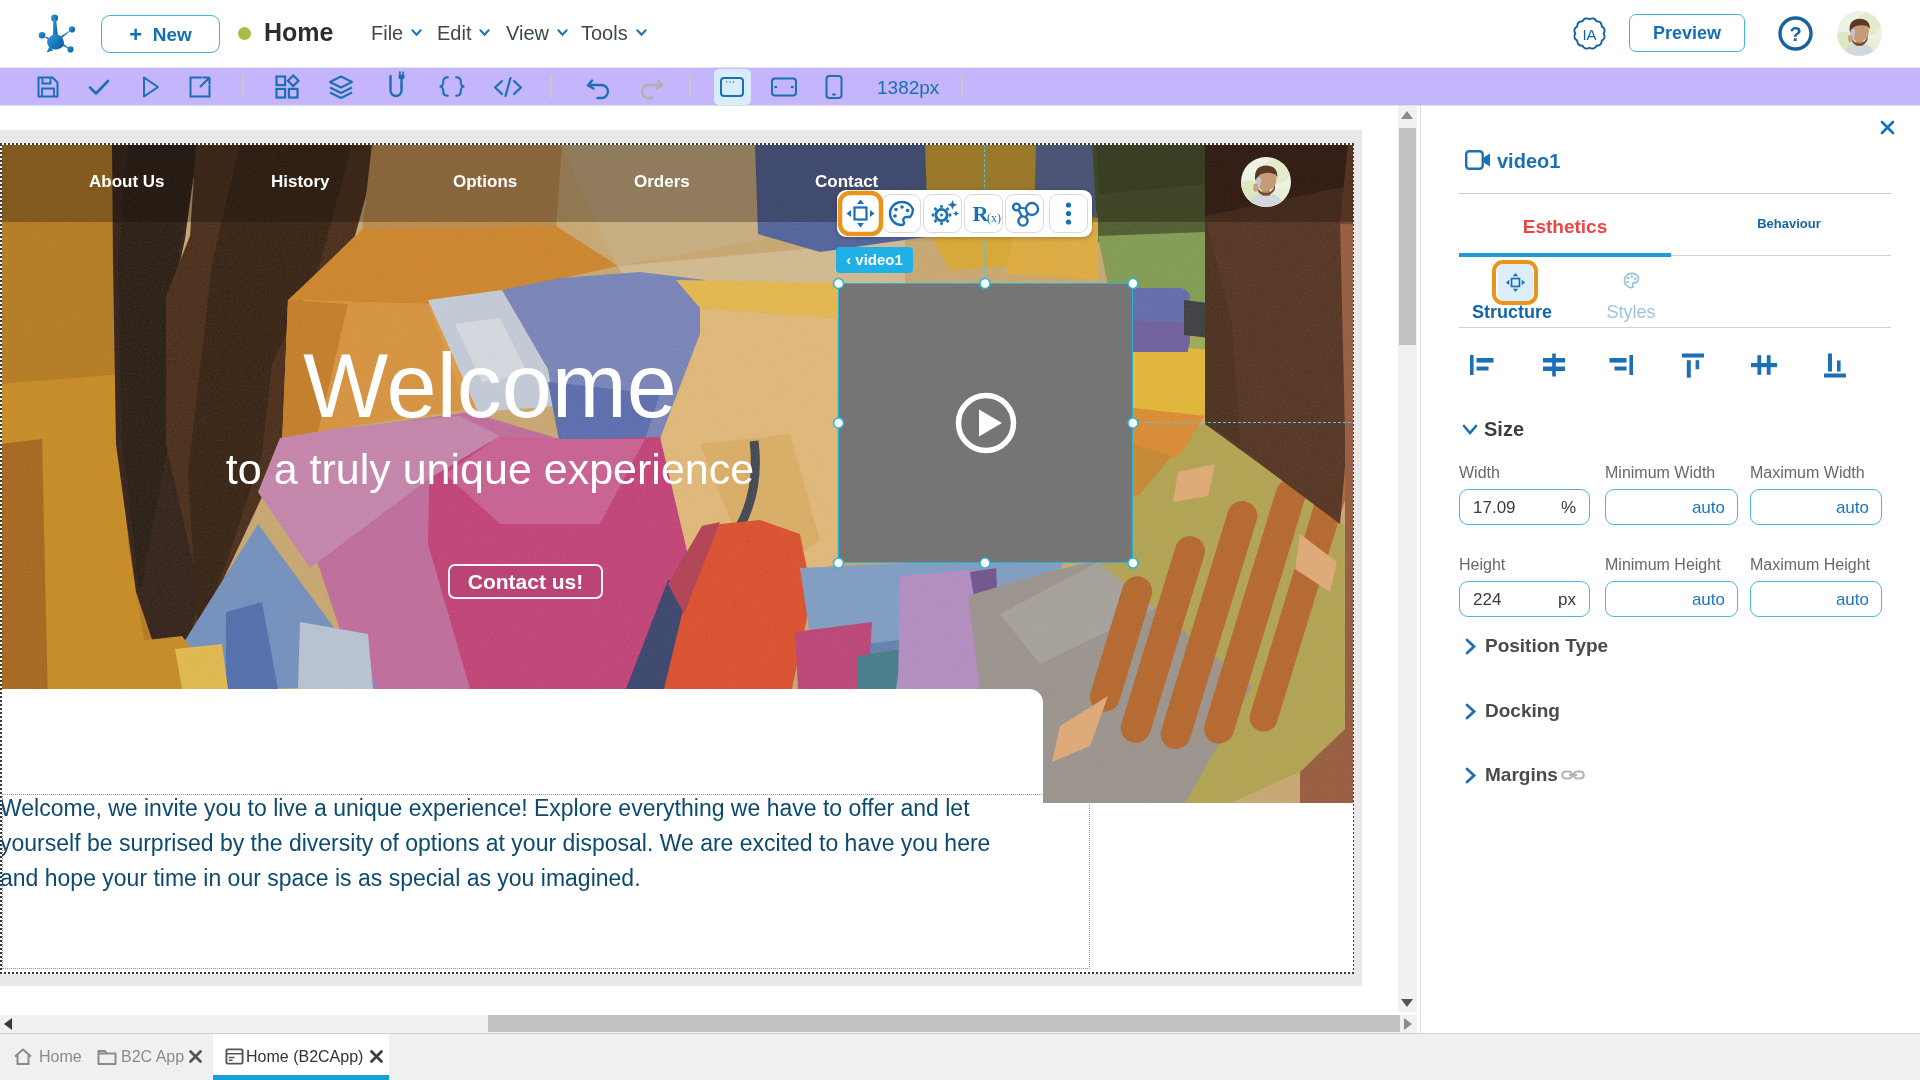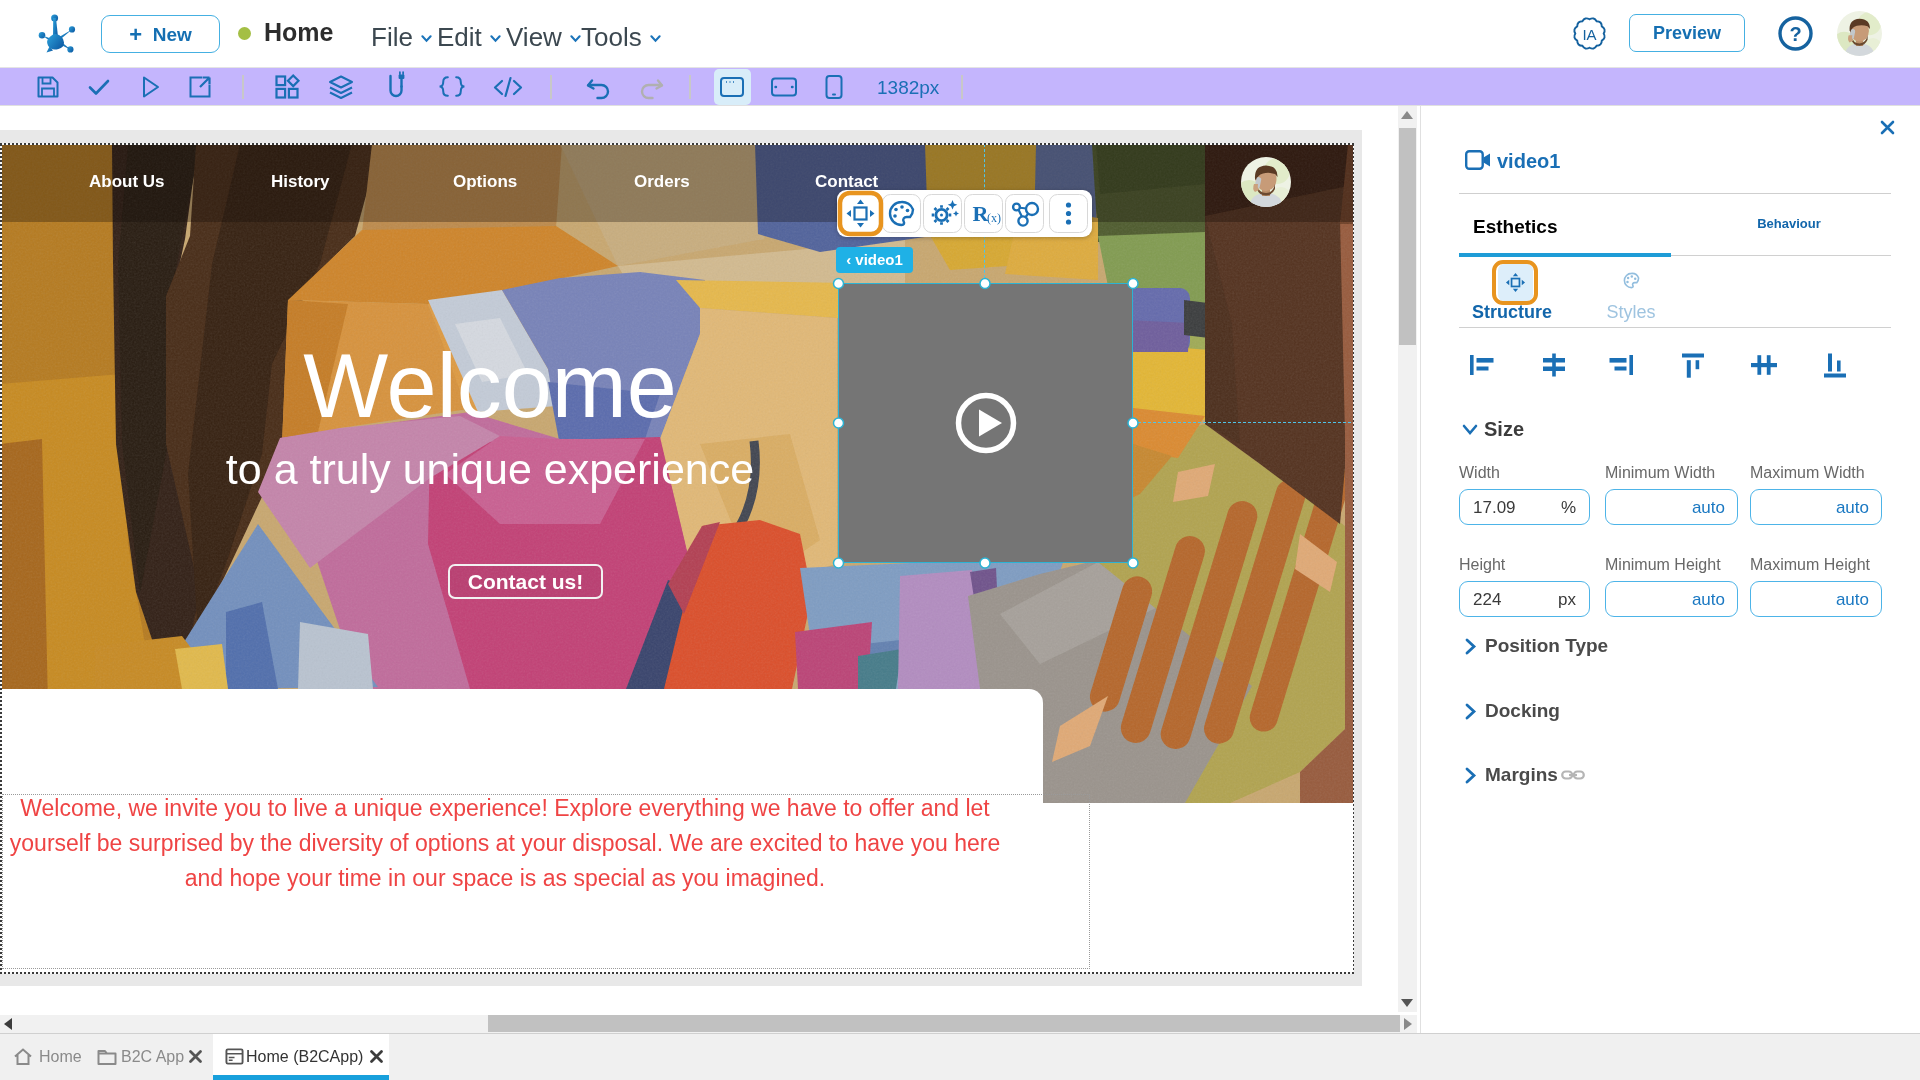--- a/index.html
+++ b/index.html
@@ -2,21 +2,21 @@
 <html><head>
 <meta charset="utf-8">
 <style>
   * { margin:0; padding:0; box-sizing:border-box; }
   html,body { width:1920px; height:1080px; overflow:hidden; }
   body { font-family:"Liberation Sans", sans-serif; position:relative; background:#fff; }
   .abs { position:absolute; }
   
   #header { position:absolute; left:0; top:0; width:1920px; height:68px; background:#fff; border-bottom:1px solid #e4e4e4; z-index:30; }
   #toolbar { position:absolute; left:0; top:68px; width:1920px; height:38px; background:#c4b5fd; border-bottom:1px solid #e0e0e0; z-index:30; }
-  .menuitem { position:absolute; top:22px; font-size:26px; color:#3c4850; }
+  .menuitem { position:absolute; top:22px; font-size:20px; color:#3c4850; }
   .chev { display:inline-block; margin-left:8px; width:11px; height:11px; position:relative; top:-2px;}
   #newbtn { position:absolute; left:101px; top:15px; width:119px; height:38px; border:1px solid #45b0e2; border-radius:9px; color:#156fb2; font-size:19px; font-weight:bold; text-align:center; line-height:36px; }
   #prevbtn { position:absolute; left:1629px; top:14px; width:116px; height:38px; border:1px solid #45b0e2; border-radius:7px; color:#156fb2; font-size:18px; font-weight:bold; text-align:center; line-height:36px; }
   #hometitle { position:absolute; left:264px; top:18px; font-size:25px; font-weight:bold; color:#2d2d2d; }
   #greendot { position:absolute; left:238px; top:27px; width:13px; height:13px; border-radius:50%; background:#a4bf45; }
   
   #workarea { position:absolute; left:0; top:106px; width:1417px; height:927px; background:#fff; }
   #canvasgray { position:absolute; left:0; top:24px; width:1362px; height:856px; background:#e8e8e8; }
   #page { position:absolute; left:0; top:38px; width:1354px; height:829px; background:#fff;border-radius:24px; }
   .ants-h { position:absolute; height:1.5px; background:repeating-linear-gradient(90deg,#3a3a3a 0 2px,#f8f8f8 2px 4px); }
@@ -346,21 +346,21 @@
       </g>
     </svg>
 
     <div class="abs" style="left:0;top:301px;width:980px;text-align:center;color:#fff;font-size:43px;">to a truly unique experience</div>
     <div class="abs" style="left:0;top:191px;width:980px;text-align:center;color:#fff;font-size:90px;">Welcome</div>
     <div class="abs" style="left:448px;top:420px;width:155px;height:35px;border:2px solid #f2f2f2;border-radius:7px;color:#fff;font-weight:bold;font-size:21px;text-align:center;line-height:32px;background:rgba(120,40,80,0.10);">Contact us!</div>
 
     <div class="abs" style="left:0;top:545px;width:1043px;height:284px;background:#fff;border-radius:0 14px 0 0;"></div>
 
     <div class="abs" style="left:2px;top:650px;width:1088px;height:175px;border:1px dotted #9a9a9a;"></div>
-    <div class="abs" style="left:0;top:647px;width:1010px;text-align:center;color:#ef4444;font-size:23px;line-height:35px;">Welcome, we invite you to live a unique experience! Explore everything we have to offer and let yourself be surprised by the diversity of options at your disposal. We are excited to have you here and hope your time in our space is as special as you imagined.</div>
+    <div class="abs" style="left:0;top:647px;width:1010px;color:#0c4a6e;font-size:23px;line-height:35px;">Welcome, we invite you to live a unique experience! Explore everything we have to offer and let yourself be surprised by the diversity of options at your disposal. We are excited to have you here and hope your time in our space is as special as you imagined.</div>
 
     <div class="abs" style="left:984px;top:0;width:0;height:139px;border-left:1px dashed #4fc3e8;"></div>
     <div class="abs" style="left:1133px;top:278px;width:218px;height:0;border-top:1px dashed #4fc3e8;"></div>
 
     <div class="abs" style="left:838px;top:139px;width:295px;height:280px;background:#757575;border:1px solid #2cb3d4;">
       <svg class="abs" style="left:116px;top:108px" width="62" height="62" viewBox="0 0 62 62">
         <circle cx="31" cy="31" r="27.5" fill="none" stroke="#fff" stroke-width="5.5"></circle>
         <path d="M24 17.5 L24 44.5 L47 31 Z" fill="#fff"></path>
       </svg>
     </div>
@@ -474,21 +474,21 @@
       <path d="M2,2 L13,13 M13,2 L2,13" stroke="#1a6fb5" stroke-width="2.6" stroke-linecap="round"></path>
     </svg>
 
   <svg class="abs" style="left:44px;top:44px" width="26" height="20" viewBox="0 0 26 20">
     <rect x="1.2" y="1.2" width="16.5" height="17.6" rx="3" fill="none" stroke="#1a6fb5" stroke-width="2.4"></rect>
     <path d="M18.5,7.5 L25,3.5 V16.5 L18.5,12.5 Z" fill="#1a6fb5"></path>
   </svg>
   <div class="abs" style="left:76px;top:44px;font-size:20px;font-weight:bold;color:#1a6fb5;">video1</div>
   <div class="abs" style="left:38px;top:87px;width:432px;border-top:1px solid #cfcfcf;"></div>
 
-  <div class="abs" style="left:52px;top:110px;width:212px;text-align:left;font-size:19px;font-weight:bold;color:#000000;">Esthetics</div>
+  <div class="abs" style="left:38px;top:110px;width:212px;text-align:center;font-size:19px;font-weight:bold;color:#ef4444;">Esthetics</div>
   <div class="abs" style="left:262px;top:110px;width:212px;text-align:center;font-size:13px;font-weight:bold;color:#1266ab;">Behaviour</div>
   <div class="abs" style="left:38px;top:149px;width:432px;border-top:1px solid #d0d0d0;"></div>
   <div class="abs" style="left:38px;top:147px;width:212px;height:4px;background:#1e9cd7;"></div>
 
   <div class="abs" style="left:77px;top:158px;width:35px;height:37px;background:#ddeefa;border-radius:6px;"></div>
   <svg class="abs" style="left:79px;top:161px" width="31" height="31" viewBox="0 0 47 47">
     <g transform="translate(23.5,23.5)" stroke="#1a6fb5" fill="#1a6fb5">
       <rect x="-6" y="-6" width="12" height="12" fill="none" stroke-width="2.6"></rect>
       <path d="M0,-14.5 l4,5 h-8 Z" stroke="none"></path>
       <path d="M0,14.5 l4,-5 h-8 Z" stroke="none"></path>

